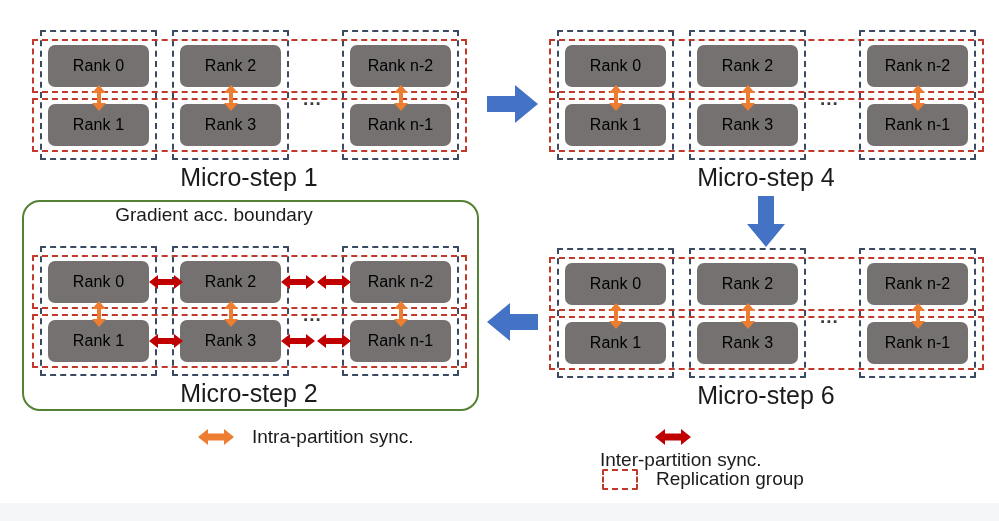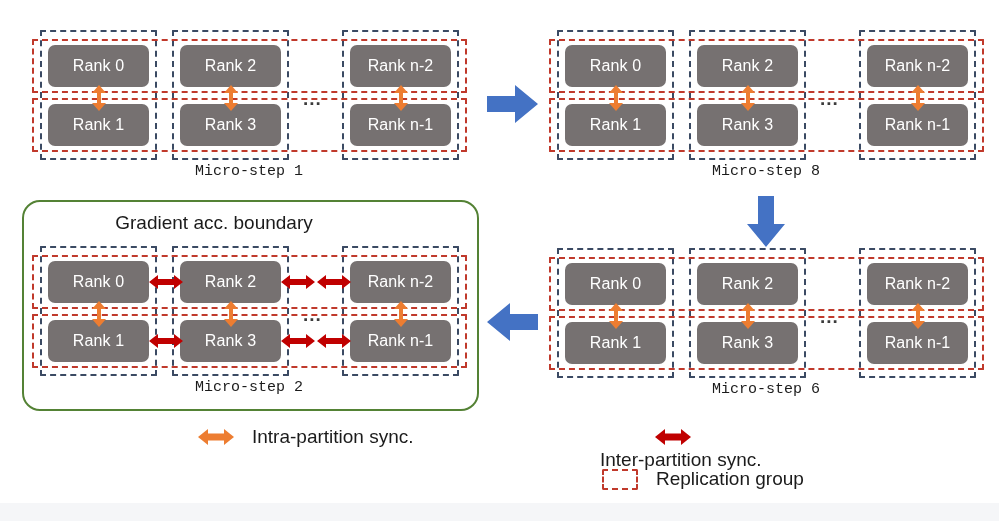--- a/index.html
+++ b/index.html
@@ -35,45 +35,44 @@
   .part-group {
     position: absolute;
     border: 2px dashed #3b4a63;
     border-radius: 1px;
   }
 
   .rank-box {
     position: absolute;
     background: #767171;
     border-radius: 7px;
-    color: #ffffff;
+    color: #000000;
     display: flex;
     align-items: center;
     justify-content: center;
     font-size: 16px;
     letter-spacing: .1px;
     white-space: nowrap;
   }
 
   .ellipsis {
     position: absolute;
     color: #3b3b3b;
     font-size: 19px;
     font-weight: 700;
     line-height: 1;
     letter-spacing: 1px;
   }
 
   .step-label {
     position: absolute;
-    font-size: 15px;
+    font-size: 25px;
     color: #1b1b1b;
     white-space: nowrap;
     text-align: center;
-    font-family: Liberation Mono, monospace;
   }
 
   
   .v-arrow { position: absolute; }
   
   .h-arrow { position: absolute; }
 
   
   .flow-arrow { position: absolute; }
 
@@ -180,21 +179,21 @@
     <svg class="v-arrow" style="left:65px;  top:54px;" width="20" height="28" viewBox="0 0 20 28">
       <path d="M10 1 L17 9 L12 9 L12 19 L17 19 L10 27 L3 19 L8 19 L8 9 L3 9 Z" fill="#ED7D31"></path>
     </svg>
     <svg class="v-arrow" style="left:197px; top:54px;" width="20" height="28" viewBox="0 0 20 28">
       <path d="M10 1 L17 9 L12 9 L12 19 L17 19 L10 27 L3 19 L8 19 L8 9 L3 9 Z" fill="#ED7D31"></path>
     </svg>
     <svg class="v-arrow" style="left:367px; top:54px;" width="20" height="28" viewBox="0 0 20 28">
       <path d="M10 1 L17 9 L12 9 L12 19 L17 19 L10 27 L3 19 L8 19 L8 9 L3 9 Z" fill="#ED7D31"></path>
     </svg>
 
-    <div class="step-label" style="left:0px; top:133px; width:450px;">Micro-step 8</div>
+    <div class="step-label" style="left:0px; top:133px; width:450px;">Micro-step 4</div>
   </div>
 
   <svg class="flow-arrow" style="left:744px; top:196px;" width="44" height="52" viewBox="0 0 44 52">
     <path d="M14 0 L30 0 L30 28 L41 28 L22 51 L3 28 L14 28 Z" fill="#4472C4"></path>
   </svg>
 
   <div class="panel" style="left:541px; top:248px; width:450px; height:160px;">
 
     <div class="part-group" style="left:16px;  top:0px; width:117px; height:130px;"></div>
     <div class="part-group" style="left:148px; top:0px; width:117px; height:130px;"></div>
@@ -225,21 +224,21 @@
 
     <div class="step-label" style="left:0px; top:133px; width:450px;">Micro-step 6</div>
   </div>
 
   <svg class="flow-arrow" style="left:487px; top:300px;" width="52" height="44" viewBox="0 0 52 44">
     <path d="M51 14 L23 14 L23 3 L0 22 L23 41 L23 30 L51 30 Z" fill="#4472C4"></path>
   </svg>
 
   <div class="green-boundary" style="left:22px; top:200px; width:457px; height:211px;"></div>
 
-  <div class="boundary-title" style="left:22px; top:212px; width:384px;">Gradient acc. boundary</div>
+  <div class="boundary-title" style="left:22px; top:204px; width:384px;">Gradient acc. boundary</div>
 
   <div class="panel" style="left:24px; top:246px; width:450px; height:160px;">
 
     <div class="part-group" style="left:16px;  top:0px; width:117px; height:130px;"></div>
     <div class="part-group" style="left:148px; top:0px; width:117px; height:130px;"></div>
     <div class="part-group" style="left:318px; top:0px; width:117px; height:130px;"></div>
 
     <div class="rep-group" style="left:8px; top:9px;  width:435px; height:54px;"></div>
     <div class="rep-group" style="left:8px; top:68px; width:435px; height:54px;"></div>
 

